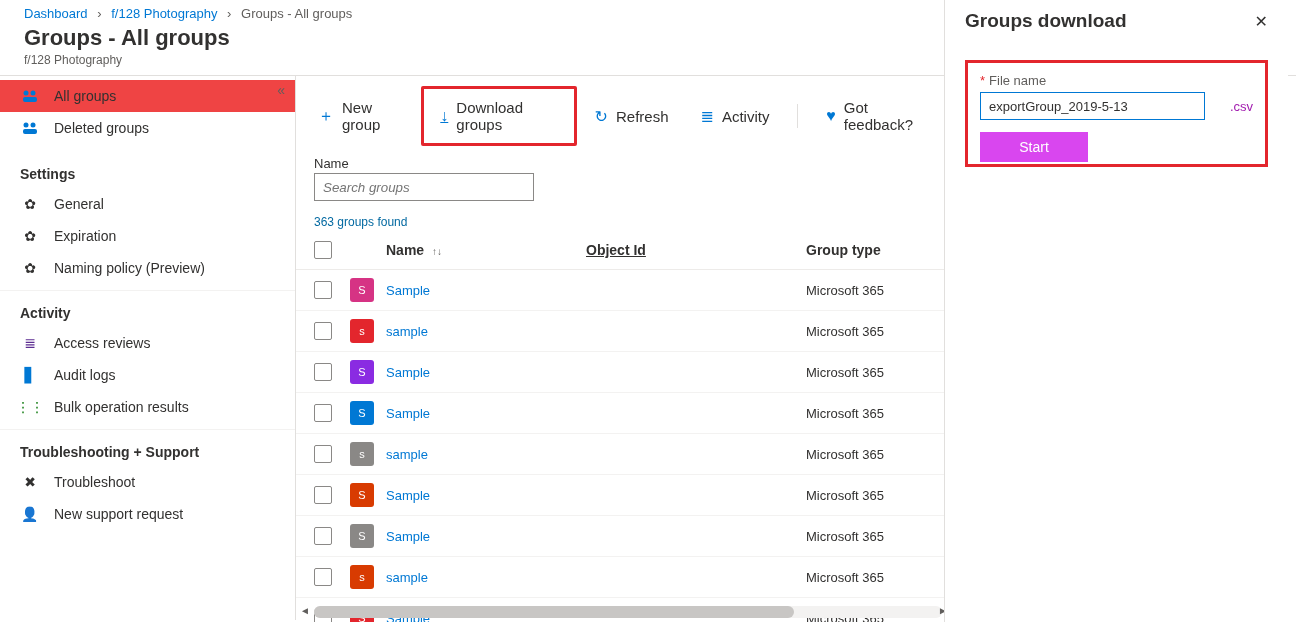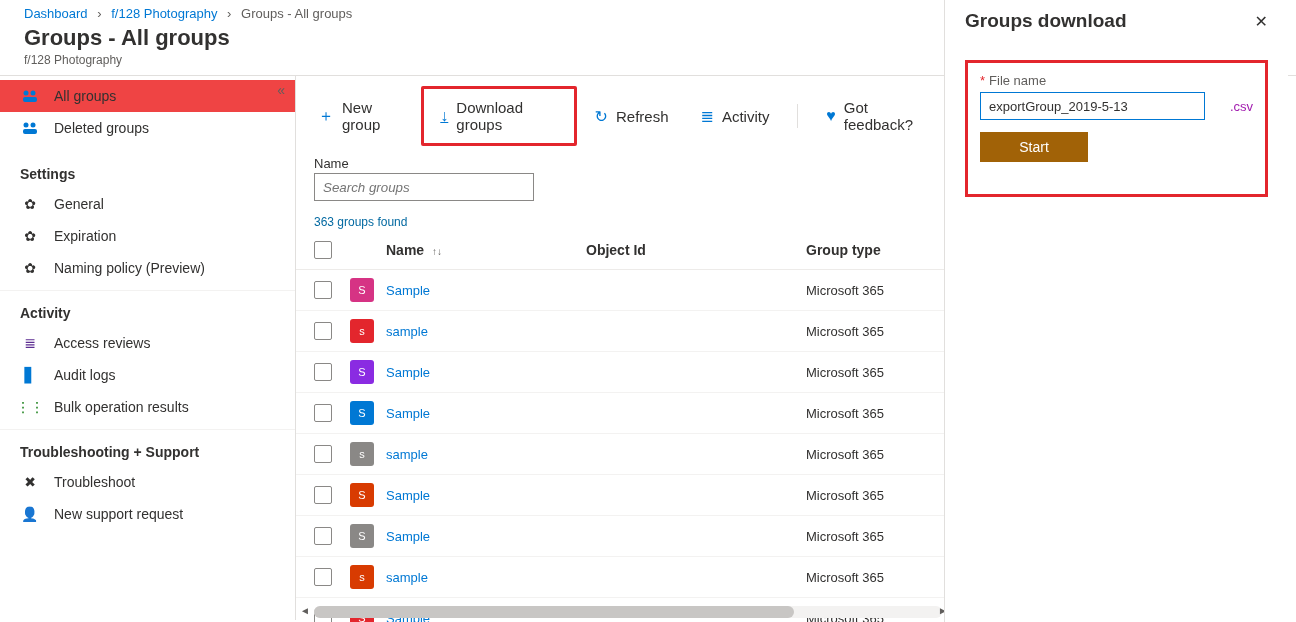--- a/index.html
+++ b/index.html
@@ -102,21 +102,21 @@
 
   .table-head {
     display:flex; align-items:center;
     padding: 6px 0 10px 18px;
     border-bottom:1px solid #edebe9;
     font-weight:600;
   }
   .col-check { width:36px; display:flex; align-items:center; }
   .col-avatar { width:36px; }
   .col-name { width:200px; }
-  .col-obj { width:220px; }
+  .col-obj { width:220px;text-decoration:underline; }
   .col-type { width:140px; }
   .checkbox {
     width:18px; height:18px; border:1px solid #8a8886; border-radius:2px; background:#fff;
   }
   .sort-arrows { font-size:10px; margin-left:4px; color:#605e5c; }
 
   .rows-wrap { overflow:hidden; }
   .row {
     display:flex; align-items:center;
     padding: 8px 0 8px 18px;
@@ -148,33 +148,33 @@
     position:absolute; top:0; right:8px; width:344px; height:622px;
     background:#fff; border-left:1px solid #e1dfdd;
     padding:10px 20px;
   }
   .panel-head { display:flex; justify-content:space-between; align-items:center; }
   .panel-title { font-size:19px; font-weight:600; }
   .close-x { cursor:pointer; font-size:16px; color:#323130; }
   .panel-box {
     margin-top:28px;
     border:3px solid #e3262d;
-    padding:10px 12px 32px 12px;
+    padding:10px 12px 2px 12px;
   }
   .req-star { color:#e3262d; margin-right:4px; }
   .field-label { font-size:13px; color:#605e5c; margin-bottom:4px; }
   .field-row { display:flex; align-items:center; gap:25px; }
   .text-input {
     flex:1; height:28px; border:1px solid #0078d4;
     padding:0 8px; font-size:13px; color:#323130; outline:none;
   }
   .ext { font-size:13px; color:#a21caf; }
   .start-btn {
     margin-top:12px;
-    background:#a16207; color:#fff;
+    background:#d946ef; color:#fff;
     border:none; height:30px; width:108px;
     font-size:14px; cursor:pointer;
   }
 </style>
 </head>
 <body>
 
 <div class="breadcrumb">
   <a href="#">Dashboard</a>
   <span class="sep">›</span>

